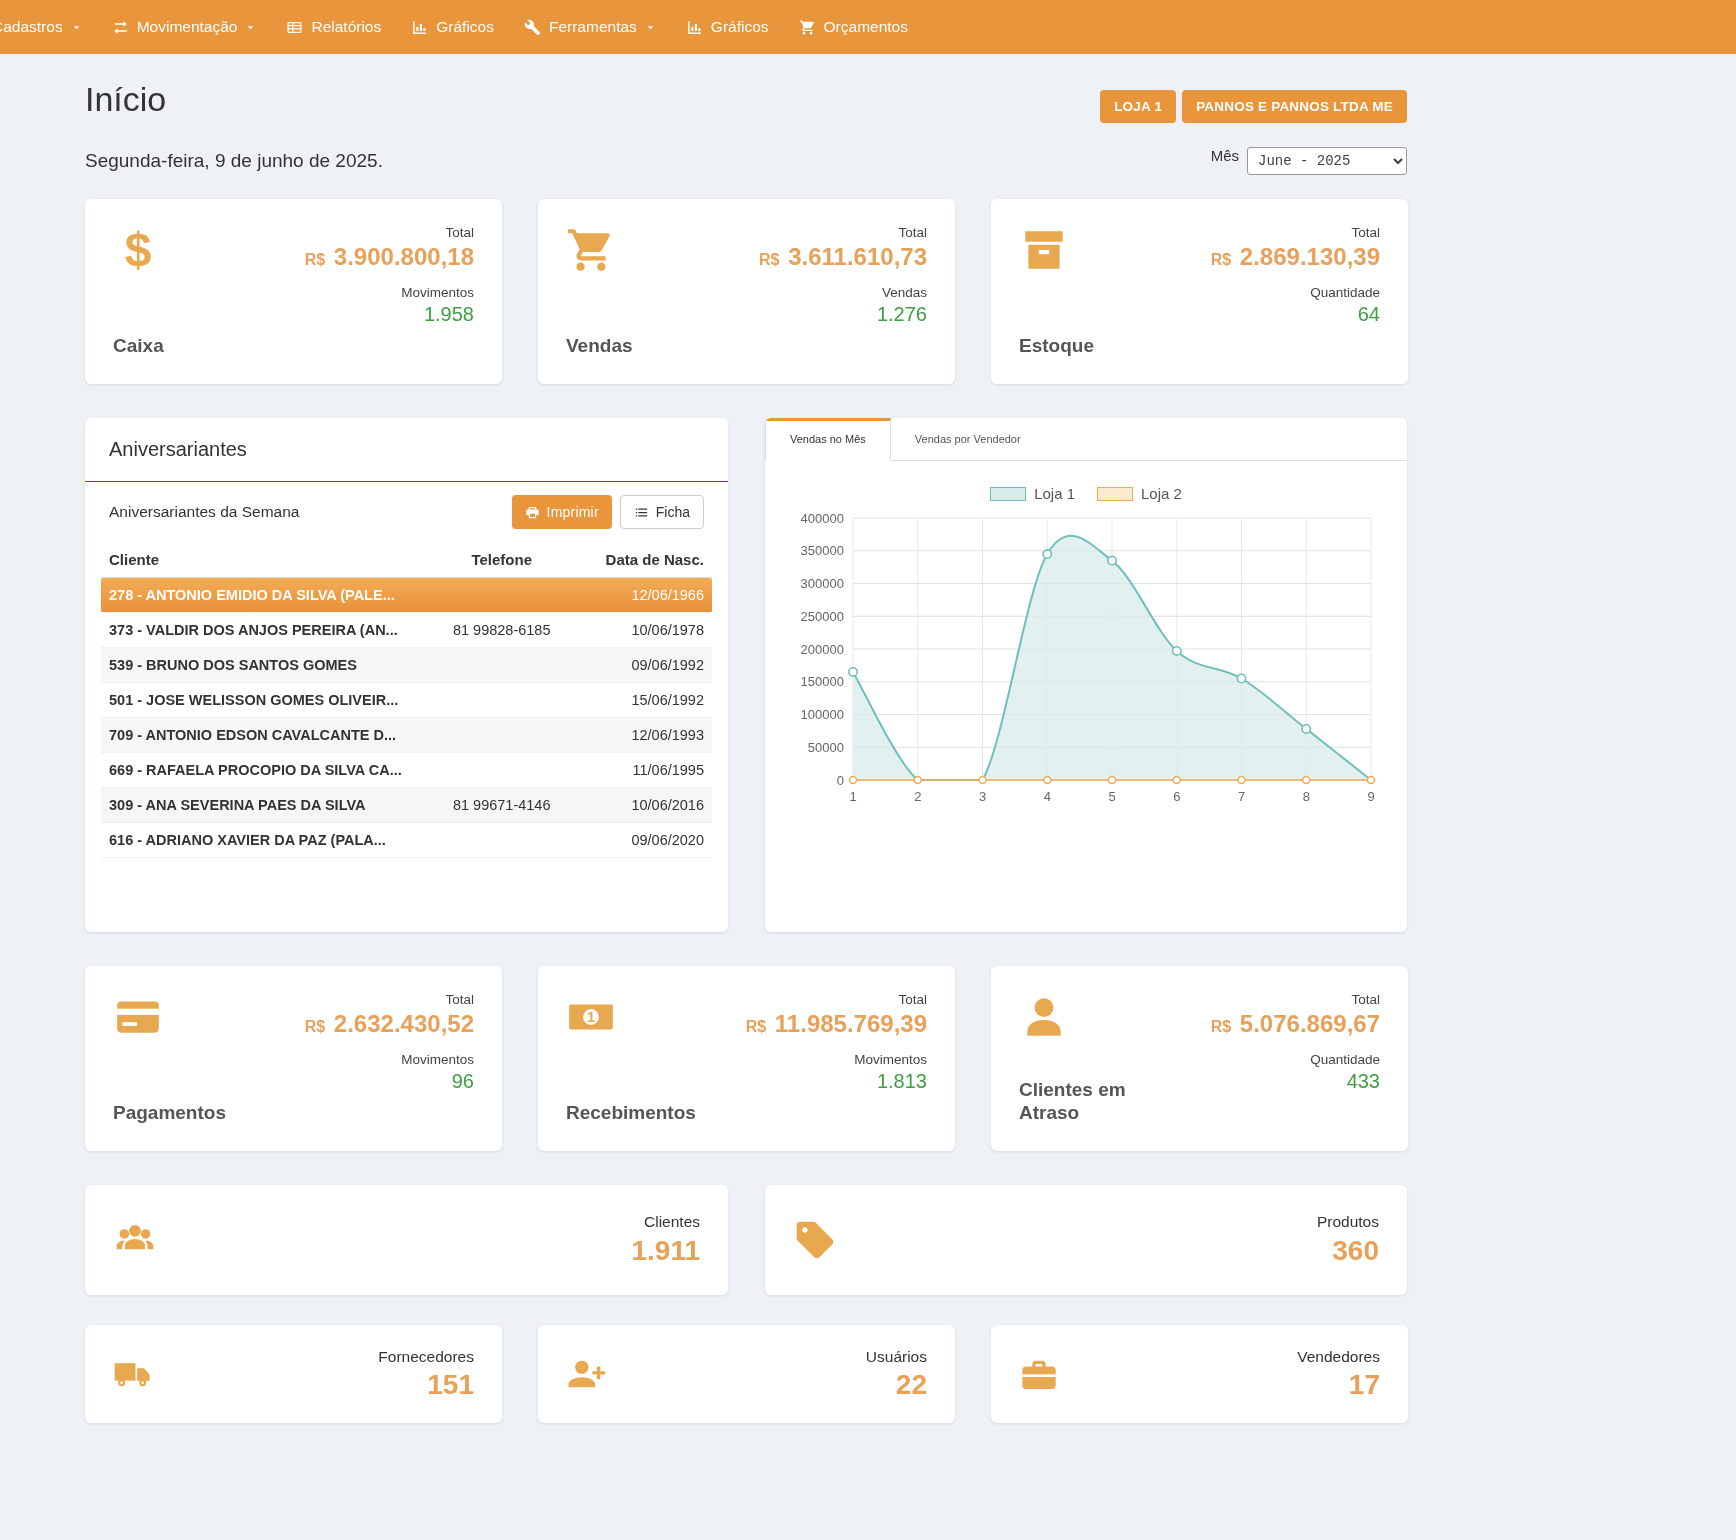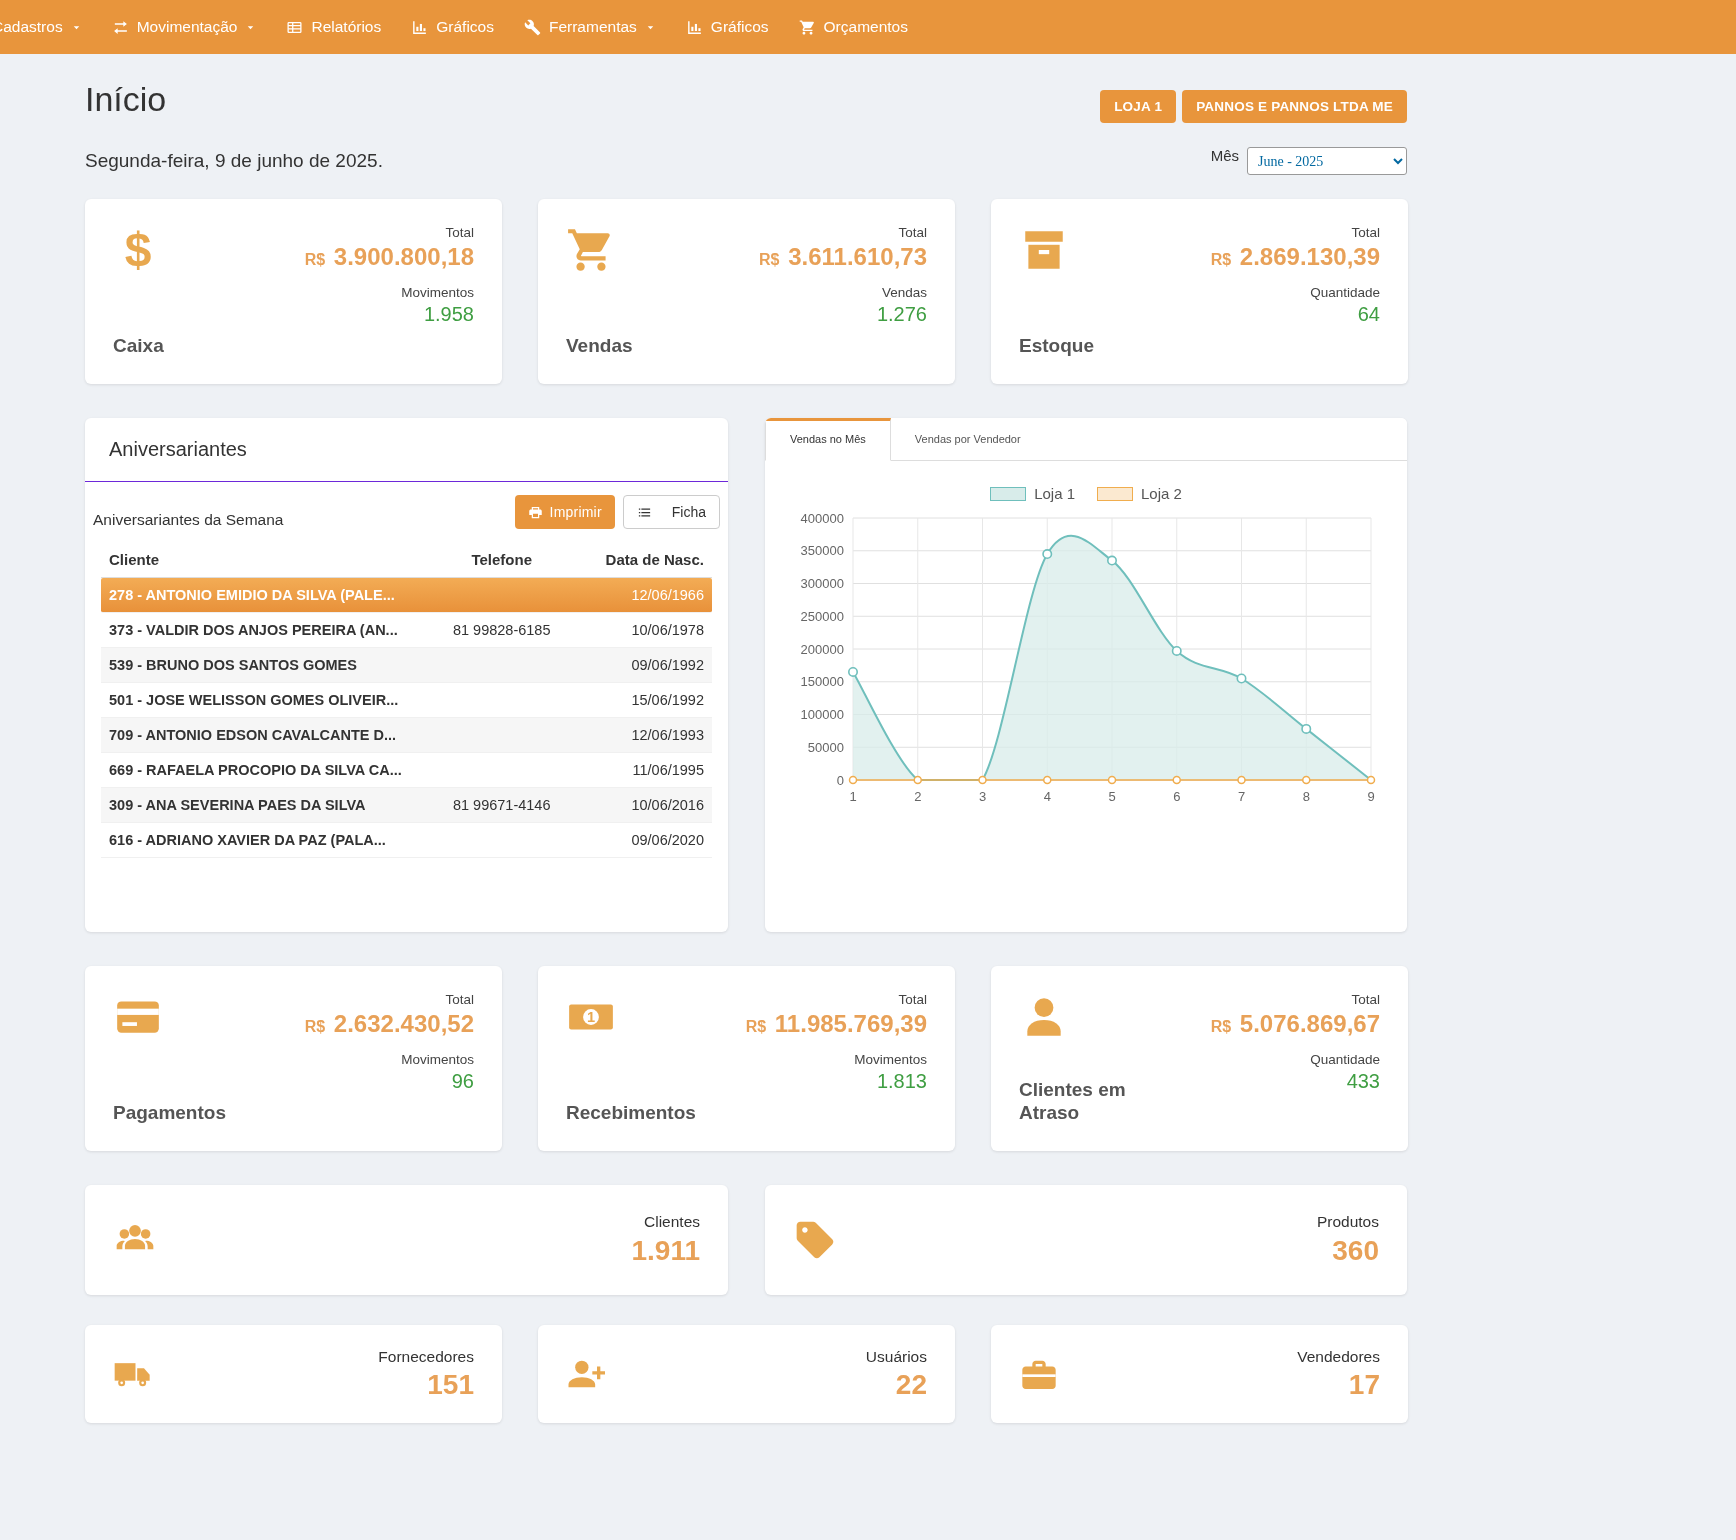--- a/index.html
+++ b/index.html
@@ -15,46 +15,46 @@
   .nav-item:first-child{margin-left:-23px}
   .nav-ic{width:17px;height:17px;color:#fff}
   .nav-caret{width:11px;height:11px;color:#fff}
 
   
   .page{width:1322px;margin:0 0 0 85px;padding-top:26px}
   .title-row{display:flex;justify-content:space-between;align-items:flex-start}
   h1{font-size:34px;font-weight:400;color:#333}
   .title-buttons{display:flex;gap:6px;margin-top:10px}
   .btn-orange{background:#e8953c;color:#fff;border:none;border-radius:4px;font-weight:bold;font-size:13.5px;padding:9px 14px;cursor:pointer;font-family:inherit;letter-spacing:.2px}
-  .btn-light{background:#fff;color:#333;border:1px solid #ccc;border-radius:4px;font-size:14px;padding:8px 13px;cursor:pointer;font-family:inherit;display:inline-flex;align-items:center;gap:20px}
+  .btn-light{background:#fff;color:#333;border:1px solid #ccc;border-radius:4px;font-size:14px;padding:8px 13px;cursor:pointer;font-family:inherit;display:inline-flex;align-items:center;gap:7px}
   .date-row{display:flex;justify-content:space-between;align-items:center;margin-top:24px}
   .date-text{font-size:19px;color:#333}
   .month-picker{display:flex;gap:8px}
   .month-label{font-size:15px}
-  .month-select{font-family:Liberation Serif, serif;font-size:14px;padding:3px 6px;width:160px;height:28px;border:1px solid #999;border-radius:3px;background:#fff;color:#0369a1}
+  .month-select{font-family:Liberation Mono, monospace;font-size:14px;padding:3px 6px;width:160px;height:28px;border:1px solid #999;border-radius:3px;background:#fff;color:#404040}
 
   
   .grid3{display:grid;grid-template-columns:repeat(3,417px);gap:36px;margin-top:24px}
   .grid2{display:grid;grid-template-columns:643px 642px;gap:37px;margin-top:34px}
   .card{background:#fff;border-radius:6px;box-shadow:0 1px 3px rgba(0,0,0,.1)}
 
   
   .stat-card{min-height:185px;padding:26px 28px;display:flex;justify-content:space-between}
   .stat-left{display:flex;flex-direction:column;justify-content:space-between;max-width:130px}
   .stat-icon{width:50px;height:50px;color:#e8a84f}
   .stat-name{font-weight:bold;font-size:19px;color:#555;line-height:1.2}
   .stat-right{text-align:right;display:flex;flex-direction:column;align-items:flex-end}
   .stat-lbl{font-size:13.5px;color:#444}
   .stat-amt{color:#e8a158;font-size:24px;font-weight:bold;margin:3px 0 14px;white-space:nowrap}
   .stat-amt .rs{font-size:16px;font-weight:bold;margin-right:2px}
   .stat-cnt{color:#3f9e42;font-size:20px;margin-top:3px}
 
   
   .panel-title{font-size:20px;color:#333;padding:20px 24px;border-bottom:1px solid #6d28d9}
-  .panel-sub{display:flex;justify-content:space-between;align-items:flex-end;padding:13px 8px}
+  .panel-sub{display:flex;justify-content:space-between;align-items:center;padding:13px 24px}
   .panel-sub-label{font-size:15.5px}
   .sub-buttons{display:flex;gap:8px}
   .btn-print{display:inline-flex;align-items:center;gap:7px;font-size:14px;font-weight:normal;padding:8px 13px}
   .btn-ic{width:15px;height:15px}
   .bd-table{padding:0 16px 0 16px}
   .bd-head,.bd-row{display:flex;align-items:center}
   .bd-head{font-weight:bold;font-size:15px;border-bottom:1px solid #ddd;padding:9px 8px}
   .c-client{width:55%;text-align:left;overflow:hidden;white-space:nowrap}
   .c-phone{width:22%;text-align:center}
   .c-date{width:23%;text-align:right}

